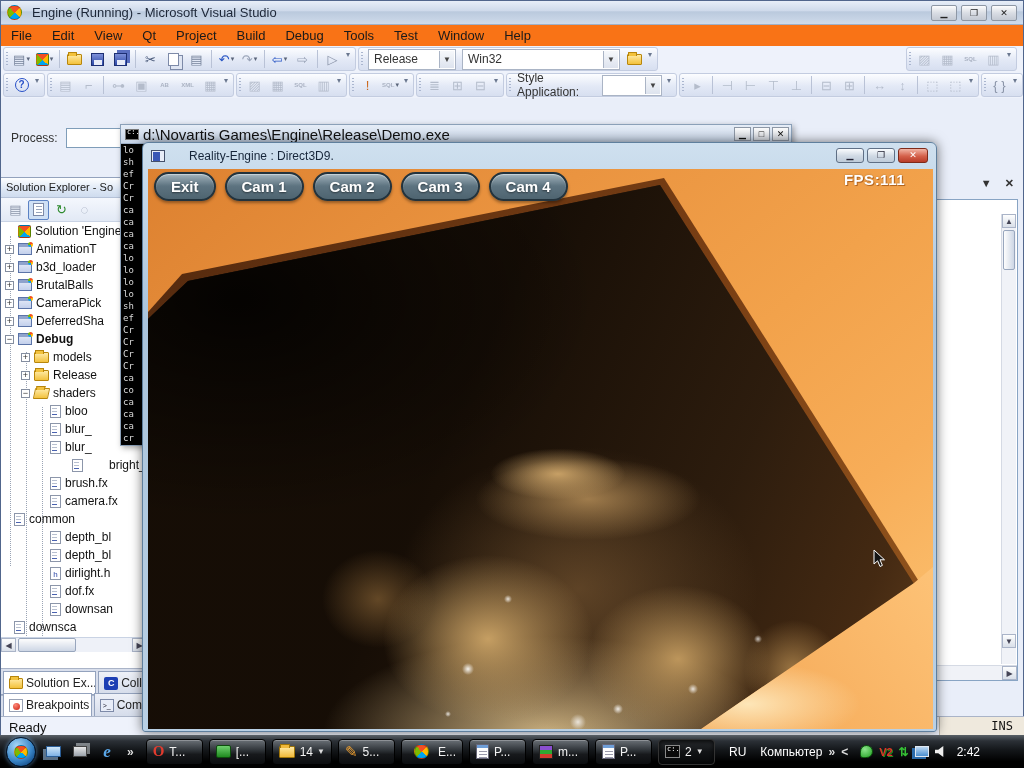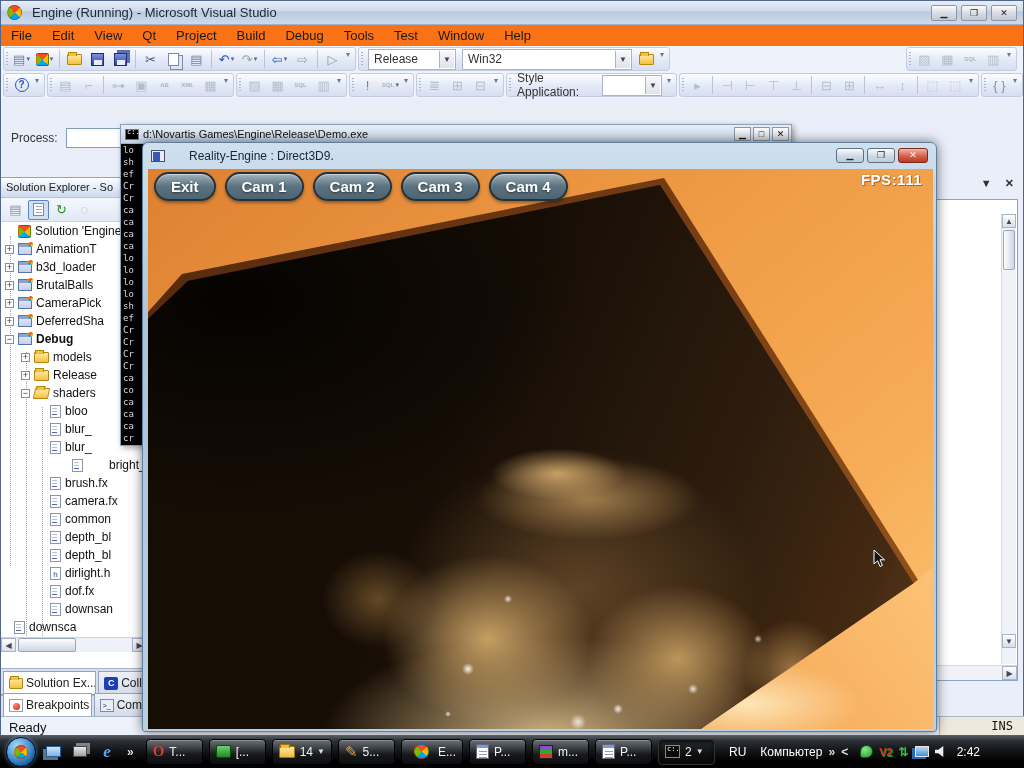--- a/index.html
+++ b/index.html
@@ -129,21 +129,21 @@
   #rp-vscroll { position:absolute; right:1px; top:14px; width:15px; height:450px; background:#f0f2f7; border-left:1px solid #d5dae4; }
   #rp-vscroll .sarrow { width:14px; }
   #rp-vthumb { width:12px; height:40px; margin:2px auto; background:linear-gradient(90deg,#fdfdfd,#cdd6e5); border:1px solid #98a6bd; border-radius:2px; }
   #rp-hscroll { position:absolute; left:0; bottom:0; width:80px; height:15px; background:#f0f2f7; border-top:1px solid #d5dae4; display:flex; justify-content:flex-end; }
 
   
   #console-window { position:absolute; left:120px; top:124px; width:672px; height:322px;
     background:#000; border:1px solid #8ba0b8; box-shadow:2px 2px 6px rgba(0,0,0,.35); }
   #console-titlebar { height:19px; background:linear-gradient(#e6edf7,#c6d4e7); border-bottom:1px solid #9db0c8;
     display:flex; align-items:center; padding:0 2px 0 4px; }
-  #console-title { font-size:11px; color:#111; margin-left:4px; flex:1; white-space:nowrap; overflow:hidden; }
+  #console-title { font-size:15px; color:#111; margin-left:4px; flex:1; white-space:nowrap; overflow:hidden; }
   .cbtn { width:17px; height:14px; background:linear-gradient(#fbfbfb,#d4d8df); border:1px solid #8d97a5;
     font-size:9px; line-height:12px; text-align:center; color:#111; margin-left:2px; flex:none; }
   .ci-console { width:14px; height:11px; background:#000; border:1px solid #777; flex:none; position:relative; }
   .ci-console::before { content:"c:."; position:absolute; left:1px; top:-2px; font-size:7px; color:#fff; font-family:"DejaVu Sans Mono",monospace; }
   #console-output { position:absolute; left:0; top:19px; width:670px; height:301px; overflow:hidden;
     font-family:"DejaVu Sans Mono",monospace; font-size:9px; line-height:12px; color:#ddd; padding-left:2px; }
 
   
   #game-window { position:absolute; left:142px; top:142px; width:795px; height:590px;
     background:linear-gradient(#cfe0ef,#aac4dc 30%,#b9d0e4); border:1px solid #5f7f9d; border-radius:6px 6px 3px 3px;
@@ -186,21 +186,21 @@
   #vp-floor { position:absolute; inset:0;
     clip-path:polygon(553px 560px, 766px 414px, 785px 398px, 785px 560px);
     background-image:
       radial-gradient(ellipse 160px 60px at 600px 535px, rgba(255,240,200,.85), rgba(255,240,200,0) 70%),
       linear-gradient(235deg,#ffdf9e 0%,#ffc87e 18%,#f6ad5c 45%,#ec9a45 75%,#e28c38 100%); }
   #game-buttons { position:absolute; left:6px; top:3px; display:flex; gap:9px; }
   .cam-btn { height:29px; padding:0 15px; border-radius:15px; border:2px solid #23333d;
     background:linear-gradient(#a3b4bd,#5d7380 48%,#4e6470);
     color:#fff; font-weight:bold; font-size:15px; line-height:25px;
     text-shadow:0 1px 2px rgba(0,0,0,.5); box-shadow:0 2px 3px rgba(0,0,0,.35), inset 0 1px 1px rgba(255,255,255,.45); }
-  #fps { position:absolute; right:11px; top:2px; color:#fff; font-weight:bold; font-size:15px;
+  #fps { position:absolute; right:28px; top:2px; color:#fff; font-weight:bold; font-size:15px;
     text-shadow:1px 1px 0 #b5651d, 0 0 2px rgba(0,0,0,.3); letter-spacing:.5px; }
   #cursor { position:absolute; left:725px; top:380px; }
 
   
   #taskbar { position:absolute; left:0; top:735px; width:1024px; height:33px;
     background:linear-gradient(#5a6167,#2b3036 18%,#14171a 45%,#000 80%); display:flex; align-items:center; }
   #start-orb { width:30px; height:30px; border-radius:50%; margin-left:6px; flex:none;
     background:radial-gradient(circle at 35% 28%, #a8d8f8, #3a86c8 55%, #0a3e78 90%);
     border:1px solid #04162c; display:flex; align-items:center; justify-content:center; box-shadow:0 0 4px rgba(120,190,255,.6); }
   #start-orb .flag { width:14px; height:14px; margin:0; border-radius:50%; }
@@ -314,21 +314,21 @@
         <span class="ic">
           <span class="icg" style="color: rgb(138, 148, 168);">▷</span>
         </span>
         <span class="tchev">▾</span>
       </span>
     <span class="tgroup">
       <span class="combo" style="width:88px">
         <span>Release</span>
         <span class="caret">▼</span>
       </span>
-      <span class="combo" style="width:170px">
+      <span class="combo" style="width:158px">
         <span>Win32</span>
         <span class="caret">▼</span>
       </span>
       <span class="ic">
           <span class="i-folder"></span>
         </span>
       <span class="tchev">▾</span>
     </span>
     <span style="flex:1"></span>
     <span class="tgroup" id="tb1-right" style="margin-right:6px">
@@ -587,21 +587,21 @@
         <div class="trow" style="padding-left: 36px;">
           <span class="texp none"></span>
           <span class="ti ti-file"></span>
           <span class="tlabel">brush.fx</span>
         </div>
         <div class="trow" style="padding-left: 36px;">
           <span class="texp none"></span>
           <span class="ti ti-file"></span>
           <span class="tlabel">camera.fx</span>
         </div>
-        <div class="trow" style="padding-left: 36px;">
+        <div class="trow" style="">
           <span class="texp none"></span>
           <span class="ti ti-file"></span>
           <span class="tlabel">common</span>
         </div>
         <div class="trow" style="padding-left: 36px;">
           <span class="texp none"></span>
           <span class="ti ti-file"></span>
           <span class="tlabel">depth_bl</span>
         </div>
         <div class="trow" style="padding-left: 36px;">

